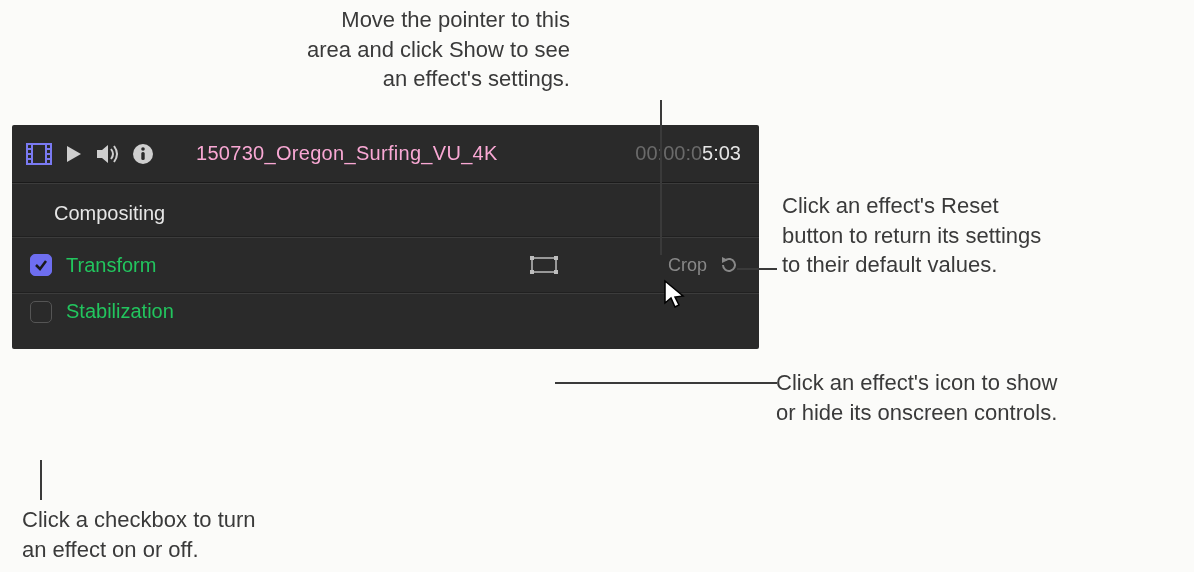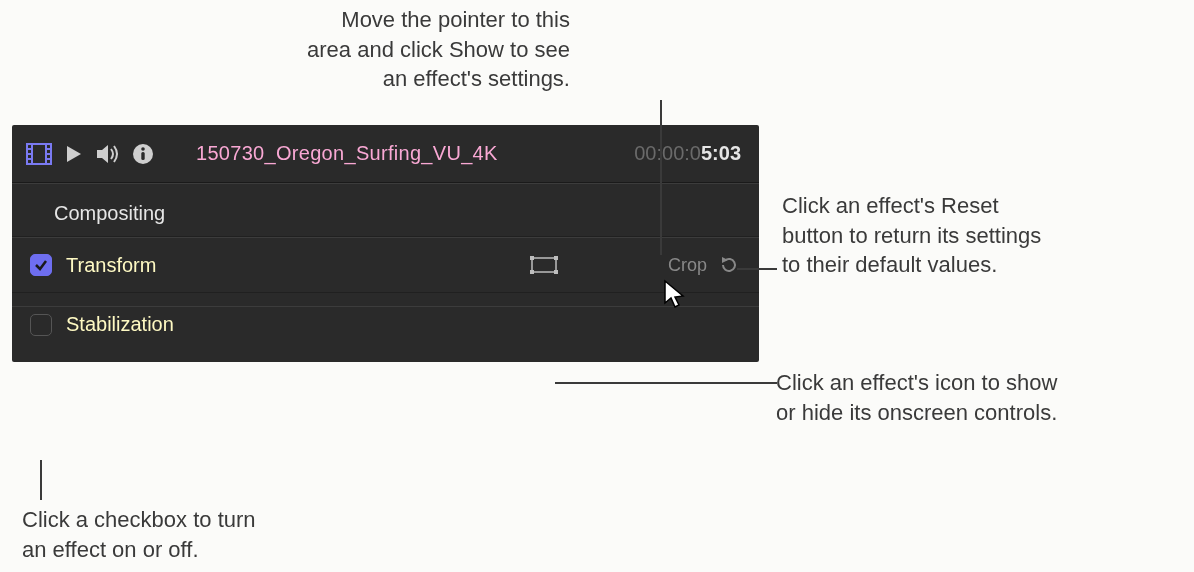--- a/index.html
+++ b/index.html
@@ -46,21 +46,21 @@
       color: #f9a8d4;
       font-size: 20px;
       padding-left: 30px;
       letter-spacing: 0.3px;
     }
     .timecode {
       font-size: 20px;
       font-variant-numeric: tabular-nums;
     }
     .timecode .dim { color: #6a6a6a; }
-    .timecode .bright { color: #e6e6e6; font-weight: bold; }
+    .timecode .bright { color: #e6e6e6; }
     .section-row {
       display: flex;
       align-items: center;
       height: 54px;
       padding: 6px 18px 0 42px;
       border-top: 1px solid #3c3c3c;
       border-bottom: 1px solid #202020;
       color: #e6e6e6;
     }
     .effect-row {
@@ -81,21 +81,21 @@
       align-items: center;
       justify-content: center;
       flex-shrink: 0;
     }
     .chk.checked {
       background: #6e6ef0;
       border-color: #6e6ef0;
     }
     .chk.checked svg { display: block; }
     .chk svg { display: none; }
-    .effect-label { color: #fef9c3; flex: 0 0 auto; }
+    .effect-label { color: #22c55e; flex: 0 0 auto; }
     .spacer { flex: 1 1 auto; }
     .tool-icon {
       width: 28px; height: 24px;
       display: inline-flex; align-items: center; justify-content: center;
       margin-left: 6px;
     }
     .show-label {
       color: #888;
       font-size: 18px;
       margin-left: 70px;
@@ -194,21 +194,21 @@
     <span class="reset-btn" style="color:#888;">
       <svg width="20" height="20" viewBox="0 0 20 20">
           <path d="M4 10 a6 6 0 1 0 2 -4.5" fill="none" stroke="currentColor" stroke-width="2"></path>
           <polygon points="3,2 3,8 9,5" fill="currentColor"></polygon>
         </svg>
     </span>
   </div>
 
 
 
-  <div class="effect-row" style="padding-bottom: 20px; margin-top: 13px;">
+  <div class="effect-row" style="padding-bottom: 20px;">
     <span class="chk">
       
     </span>
     <span class="effect-label">Stabilization</span>
     <span class="spacer"></span>
   </div>
 
 </div>
 
 <div class="cursor">

